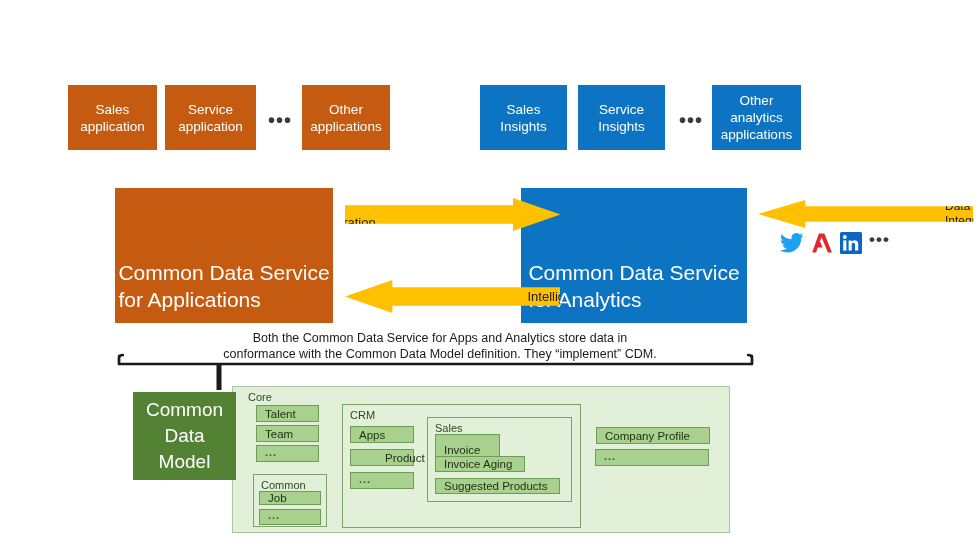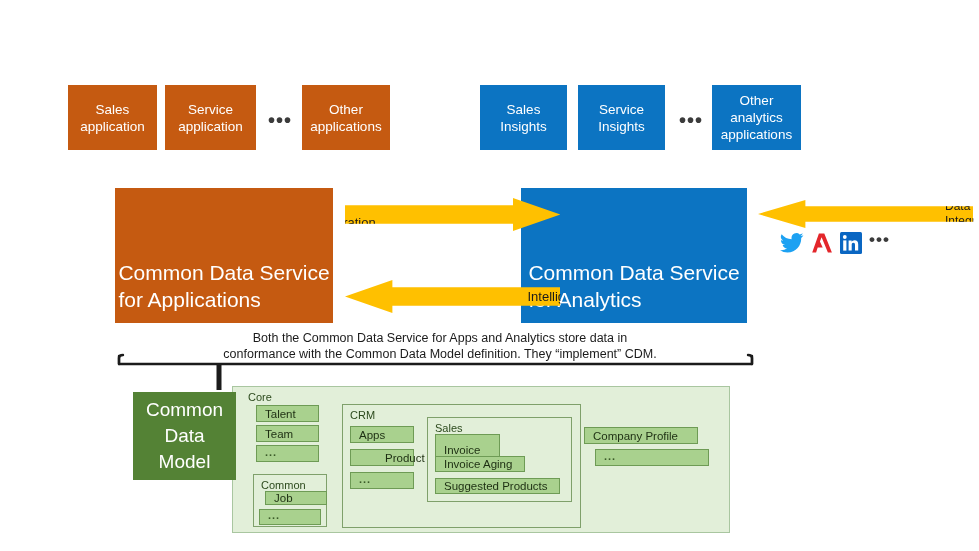--- a/index.html
+++ b/index.html
@@ -267,21 +267,21 @@
   <div class="entity" style="left:256px; top:425px; width:63px; height:17px;">
     <span>Team</span>
   </div>
   <div class="entity ellipsis" style="left:256px; top:445px; width:63px; height:17px;">
     <span>...</span>
   </div>
 
   <div class="group" style="left:253px; top:474px; width:74px; height:53px;">
     <div class="group-title">Common</div>
   </div>
-  <div class="entity" style="left:259px; top:491px; width:62px; height:14px;margin-left:6px;">
+  <div class="entity" style="left:259px; top:491px; width:62px; height:14px;">
     <span>Job</span>
   </div>
   <div class="entity ellipsis" style="left:259px; top:509px; width:62px; height:16px;">
     <span>...</span>
   </div>
 
   <div class="group" style="left:342px; top:404px; width:239px; height:124px;">
     <div class="group-title">CRM</div>
   </div>
   <div class="entity" style="left:350px; top:426px; width:64px; height:17px;">
@@ -300,20 +300,20 @@
   <div class="entity" style="left:435px; top:434px; width:65px; height:32px;">
     <span>Invoice</span>
   </div>
   <div class="entity" style="left:435px; top:456px; width:90px; height:16px;">
     <span>Invoice Aging</span>
   </div>
   <div class="entity" style="left:435px; top:478px; width:125px; height:16px;">
     <span>Suggested Products</span>
   </div>
 
-  <div class="entity" style="left:584px; top:427px; width:114px; height:17px;">
+  <div class="entity" style="left:596px; top:427px; width:114px; height:17px;">
     <span>Company Profile</span>
   </div>
   <div class="entity ellipsis" style="left:595px; top:449px; width:114px; height:17px;">
     <span>...</span>
   </div>
 
 </div>
 
 </body></html>

